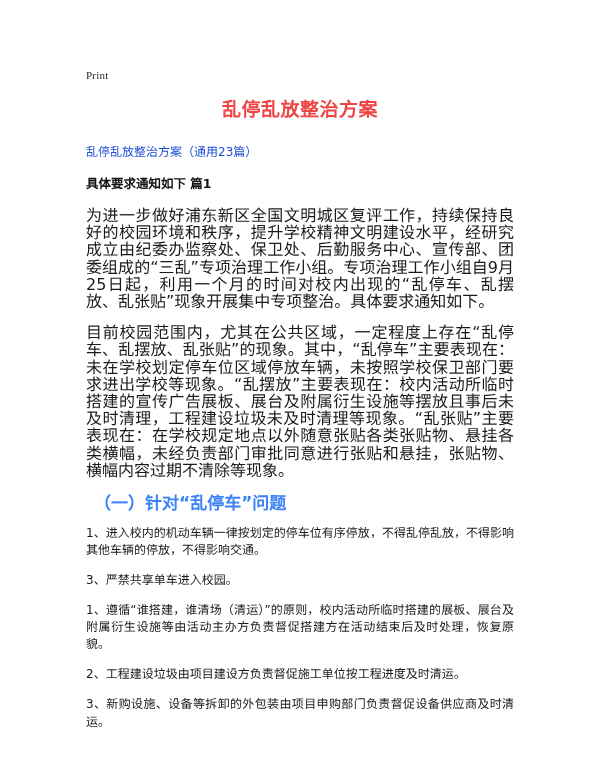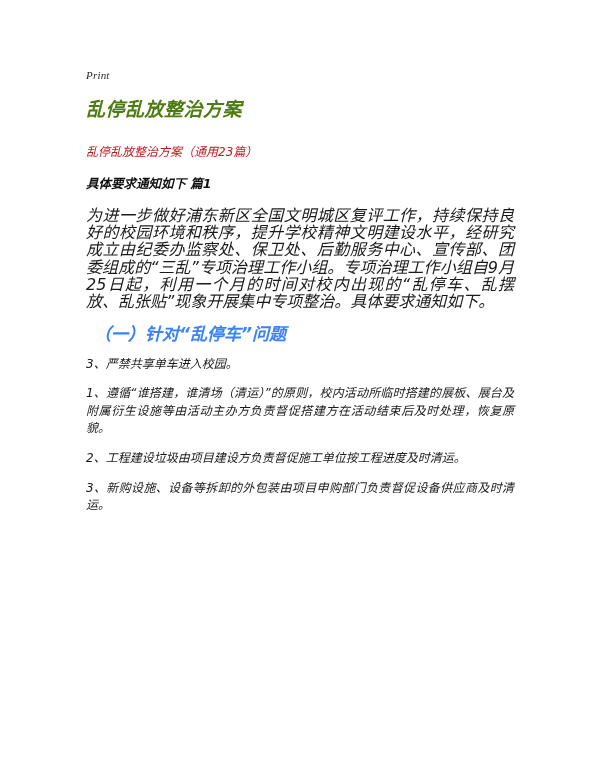--- a/index.html
+++ b/index.html
@@ -16,21 +16,20 @@
     -webkit-font-smoothing: antialiased;
     overflow: hidden;
   }
 
   .page {
     position: relative;
     width: 600px;
     height: 644px;
     background: #ffffff;
     box-sizing: border-box;
-    font-style: italic;
   }
 
   
   .print-label {
     position: absolute;
     left: 86px;
     top: 68px;
     font-family: "Liberation Serif", "DejaVu Serif", serif;
     font-size: 11px;
     line-height: 14px;
@@ -45,30 +44,31 @@
     left: 86px;
     top: 96px;
     width: 428px;
   }
 
   .doc-title {
     font-family: "DejaVu Sans", "Liberation Sans", sans-serif;
     font-size: 19px;
     line-height: 26px;
     font-weight: 700;
-    color: #4d7c0f;
+    text-align: center;
+    color: #ef4444;
     margin: 0 0 22px 0;
     letter-spacing: 0.5px;
   }
 
   .subtitle {
     font-family: "DejaVu Sans", "Liberation Sans", sans-serif;
     font-size: 12px;
     line-height: 17px;
-    color: #b91c1c;
+    color: #1d4ed8;
     margin: 0 0 14px 0;
   }
 
   .sub-heading {
     font-family: "DejaVu Sans", "Liberation Sans", sans-serif;
     font-size: 12.5px;
     line-height: 17px;
     font-weight: 700;
     color: #111111;
     margin: 0 0 15px 0;
@@ -129,24 +129,26 @@
 
     <h1 class="doc-title">乱停乱放整治方案</h1>
 
     <p class="subtitle">乱停乱放整治方案（通用23篇）</p>
 
     <p class="sub-heading">具体要求通知如下 篇1</p>
 
     <p class="para">为进一步做好浦东新区全国文明城区复评工作，持续保持良好的校园环境和秩序，提升学校精神文明建设水平，经研究成立由纪委办监察处、保卫处、后勤服务中心、宣传部、团委组成的“三乱”专项治理工作小组。专项治理工作小组自9月25日起，利用一个月的时间对校内出现的“乱停车、乱摆放、乱张贴”现象开展集中专项整治。具体要求通知如下。</p>
 
 
+    <p class="para">目前校园范围内，尤其在公共区域，一定程度上存在“乱停车、乱摆放、乱张贴”的现象。其中，“乱停车”主要表现在：未在学校划定停车位区域停放车辆，未按照学校保卫部门要求进出学校等现象。“乱摆放”主要表现在：校内活动所临时搭建的宣传广告展板、展台及附属衍生设施等摆放且事后未及时清理，工程建设垃圾未及时清理等现象。“乱张贴”主要表现在：在学校规定地点以外随意张贴各类张贴物、悬挂各类横幅，未经负责部门审批同意进行张贴和悬挂，张贴物、横幅内容过期不清除等现象。</p>
 
 
     <h3 class="subsection-heading">（一）针对“乱停车”问题</h3>
 
+    <p class="list-item">1、进入校内的机动车辆一律按划定的停车位有序停放，不得乱停乱放，不得影响其他车辆的停放，不得影响交通。</p>
 
 
     <p class="list-item tight">3、严禁共享单车进入校园。</p>
 
 
     <p class="list-item">1、遵循“谁搭建，谁清场（清运）”的原则，校内活动所临时搭建的展板、展台及附属衍生设施等由活动主办方负责督促搭建方在活动结束后及时处理，恢复原貌。</p>
 
     <p class="list-item">2、工程建设垃圾由项目建设方负责督促施工单位按工程进度及时清运。</p>
 
     <p class="list-item">3、新购设施、设备等拆卸的外包装由项目申购部门负责督促设备供应商及时清运。</p>

